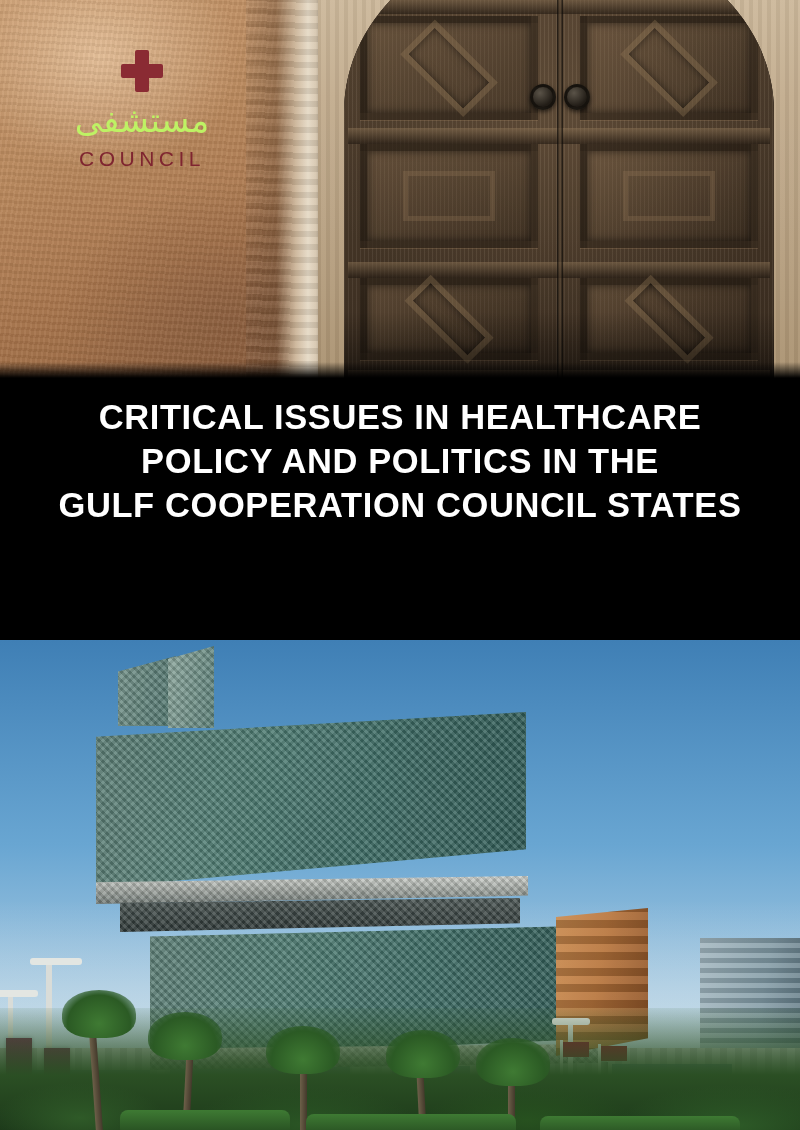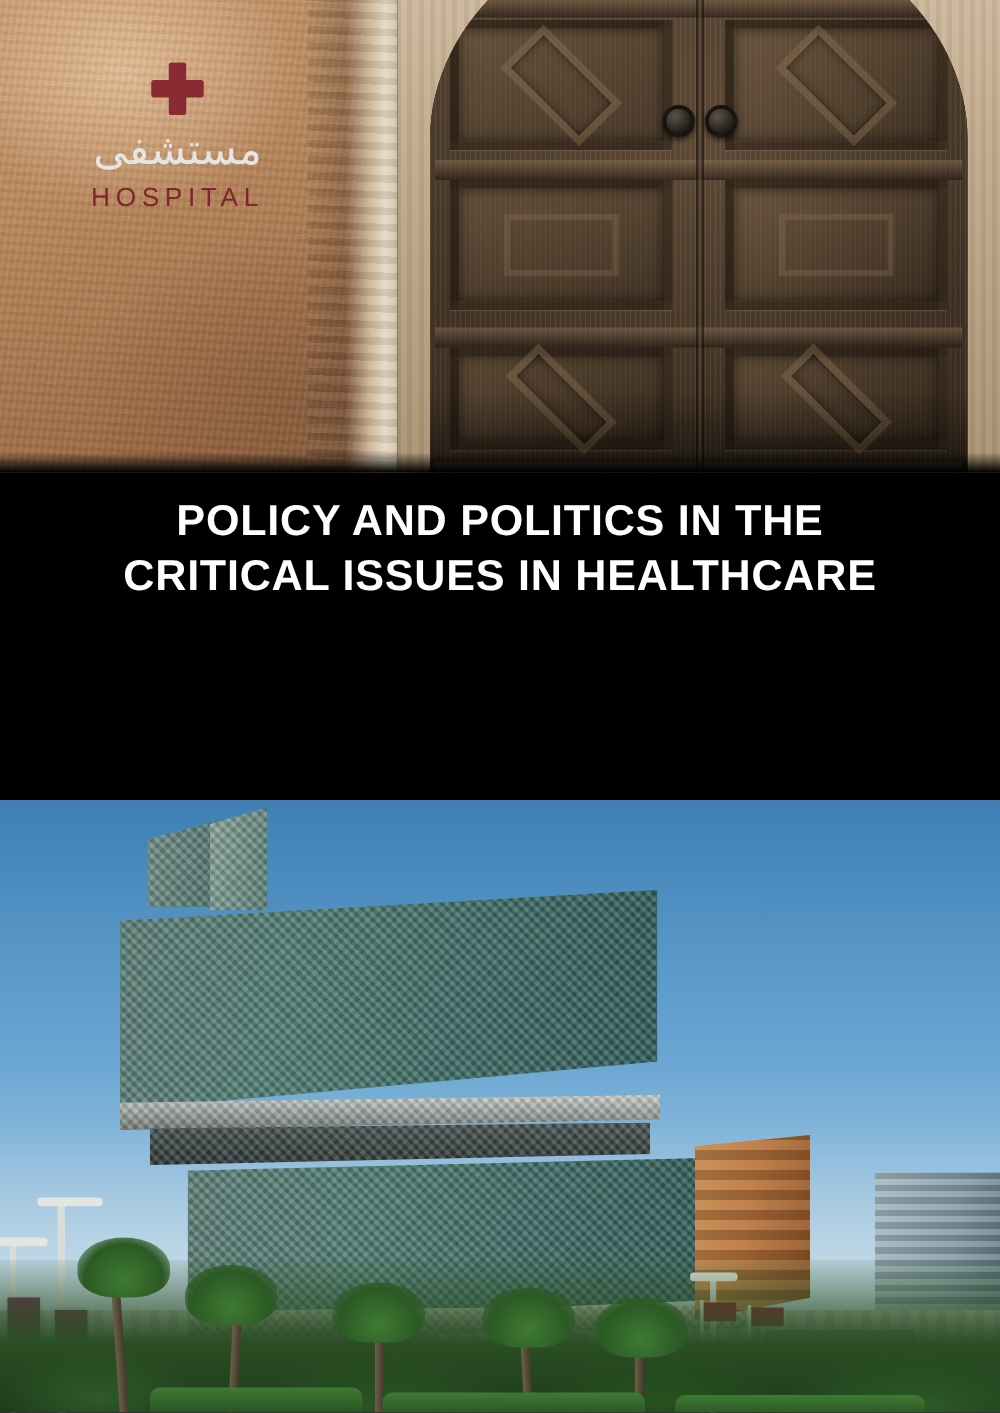--- a/index.html
+++ b/index.html
@@ -80,21 +80,21 @@
     position: absolute;
     background: #8a2b33;
     border-radius: 2px;
   }
   .cross-icon::before { left: 14px; top: 0; width: 14px; height: 42px; }
   .cross-icon::after { left: 0; top: 14px; width: 42px; height: 14px; }
   .sign-arabic {
     font-family: "DejaVu Sans", sans-serif;
     font-size: 34px;
     line-height: 1.1;
-    color: #e5e5e5;
+    color: #bef264;
     letter-spacing: 1px;
     direction: rtl;
   }
   .sign-latin {
     margin-top: 8px;
     font-size: 21px;
     letter-spacing: 4.5px;
     font-weight: 400;
     color: #7f2530;
     font-family: "Liberation Sans", sans-serif;
@@ -393,21 +393,21 @@
 <div id="cover">
 
   <div class="top-photo">
     <div class="wall"></div>
     <div class="wall-edge"></div>
     <div class="wall-shadow-strip"></div>
 
     <div class="hospital-sign">
       <div class="cross-icon"></div>
       <div class="sign-arabic">مستشفى</div>
-      <div class="sign-latin">HOSPITAL</div>
+      <div class="sign-latin">COUNCIL</div>
     </div>
 
     <div class="door-area">
       <div class="arch-stone"></div>
       <div class="arch-hole">
         <div class="door">
           <div class="door-band" style="top:66px"></div>
           <div class="door-band" style="top:196px"></div>
           <div class="door-band" style="top:330px"></div>
           <div class="door-band" style="top:438px"></div>
@@ -437,22 +437,23 @@
           <div class="knocker" style="left:220px; top:152px;"></div>
           <div class="door-bottom-shadow"></div>
         </div>
       </div>
     </div>
     <div class="top-photo-fade"></div>
   </div>
 
   <div class="title-band">
     <div class="book-title">
+      <span class="tl">CRITICAL ISSUES IN HEALTHCARE</span>
       <span class="tl">POLICY AND POLITICS IN THE</span>
-      <span class="tl">CRITICAL ISSUES IN HEALTHCARE</span>
+      <span class="tl">GULF COOPERATION COUNCIL STATES</span>
     </div>
   </div>
 
   <div class="bottom-photo">
     <div class="sky-haze"></div>
 
     <div class="right-tower"></div>
 
     <div class="podium"></div>
     <div class="podium-glass" style="left:30px; top:430px; width:120px; height:22px;"></div>

